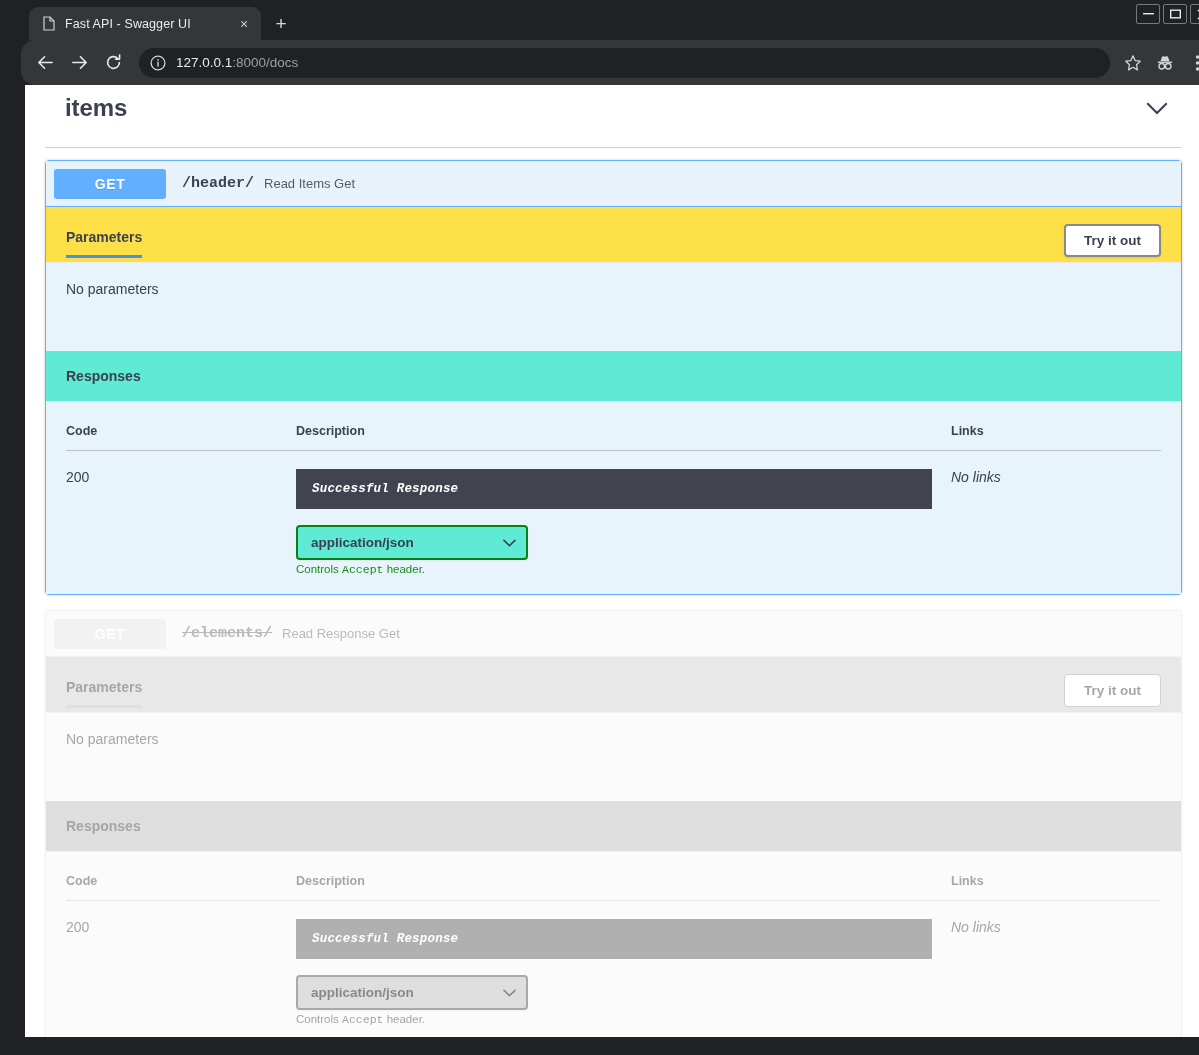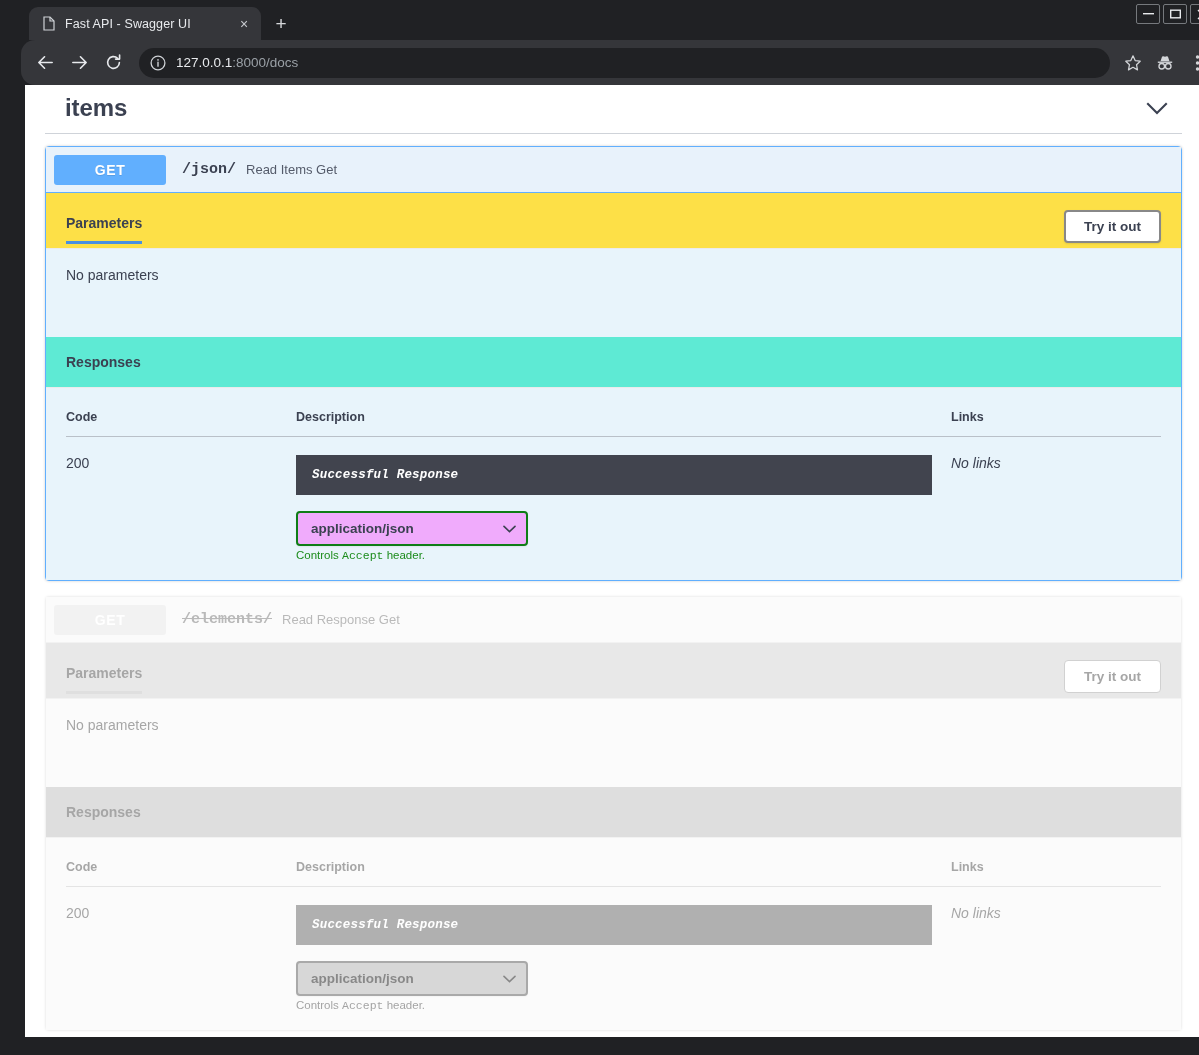--- a/index.html
+++ b/index.html
@@ -168,21 +168,21 @@
   }
 
   
   .swagger { padding-top: 8px; }
 
   .tag-header {
     display: flex; align-items: center;
     justify-content: space-between;
     border-bottom: 1px solid #rgba(59,65,81,.3);
     border-bottom: 1px solid #cfd3d9;
-    padding: 0 0 10px 0;
+    padding: 0 0 24px 0;
     margin: 0 0 0 0;
   }
   .tag-title {
     font-size: 24px;
     font-weight: bold;
     color: #3b4151;
     padding-left: 20px;
     letter-spacing: -.1px;
   }
   .tag-toggle {
@@ -366,21 +366,21 @@
     letter-spacing: .2px;
   }
   .opblock.deprecated .resp-desc-box { background: #7e8189; }
 
   .content-type-wrap { padding-top: 16px; }
   .content-type {
     display: inline-flex; align-items: center; justify-content: space-between;
     min-width: 232px;
     border: 2px solid #0f7d17;
     border-radius: 4px;
-    background: #f0abfc;
+    background: #5eead4;
     padding: 8px 10px 8px 13px;
     font-size: 13.5px;
     font-weight: bold;
     color: #3b4151;
     gap: 22px;
     box-shadow: 0 1px 2px rgba(0,0,0,.06);
   }
   .opblock.deprecated .content-type { border-color: #3d8b3d; }
   .ct-caret { color: #3b4151; display: flex; align-items: center; }
   .ct-hint {
@@ -498,21 +498,21 @@
           <span class="tag-toggle">
             <svg width="22" height="13" viewBox="0 0 22 13">
               <path d="M2 2 L11 11 L20 2" fill="none" stroke="#3b4151" stroke-width="2.1" stroke-linecap="square"></path>
             </svg>
           </span>
         </div>
 
         <div class="opblock">
           <div class="opblock-summary">
             <span class="method">GET</span>
-            <span class="op-path">/json/</span>
+            <span class="op-path">/header/</span>
             <span class="op-desc">Read Items Get</span>
           </div>
 
           <div class="opblock-body">
             <div class="section-head">
               <div class="tabs">
                 <span class="tab-item">Parameters</span>
               </div>
               <button class="btn-tryout">Try it out</button>
             </div>

